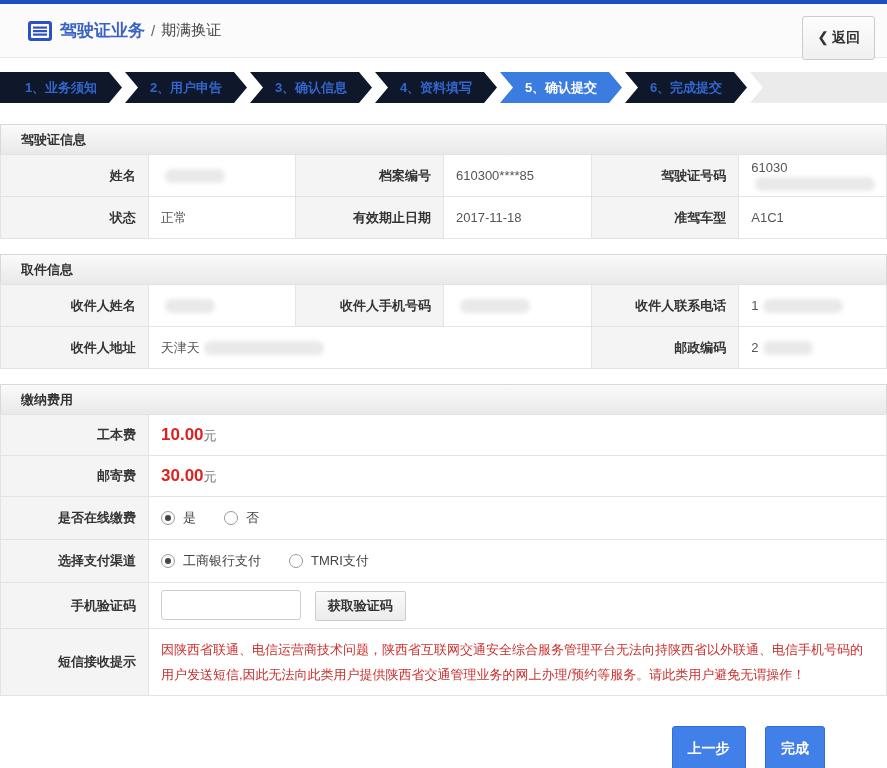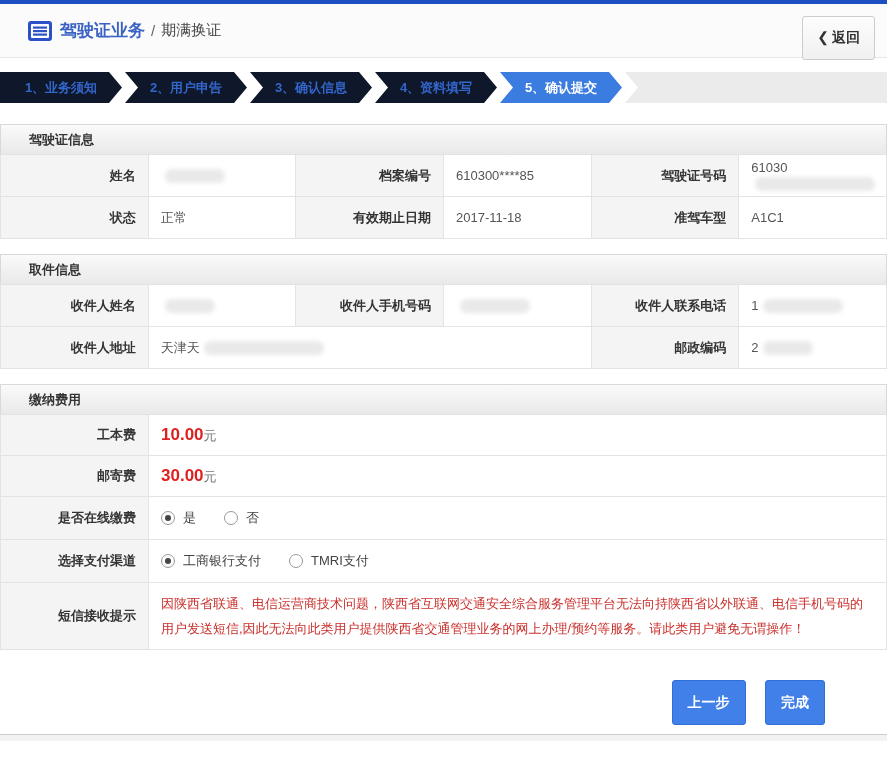--- a/index.html
+++ b/index.html
@@ -19,21 +19,21 @@
   .steps { display:flex; margin-top:14px; height:31px; background:#fff; }
   .step { width:122px; margin-right:3px; line-height:31px; text-align:center; font-size:13px; font-weight:bold; color:#3366cc; background:#0f172a;
           clip-path:polygon(0 0, calc(100% - 13px) 0, 100% 50%, calc(100% - 13px) 100%, 0 100%, 13px 50%); }
   .step.first { clip-path:polygon(0 0, calc(100% - 13px) 0, 100% 50%, calc(100% - 13px) 100%, 0 100%); }
   .step.active { background:#3b7ce0; color:#fff; }
   .steps .filler { flex:1; background:#ebebeb; clip-path:polygon(0 0, 100% 0, 100% 100%, 0 100%, 13px 50%); }
 
   
   .section { margin-top:21px; }
   .section.tight { margin-top:15px; }
-  .sec-title { height:30px; line-height:29px; padding-left:28px; font-size:13px; font-weight:bold; color:#333;
+  .sec-title { height:30px; line-height:29px; padding-left:20px; font-size:13px; font-weight:bold; color:#333;
                background:linear-gradient(#fafafa,#e9e9e9); border:1px solid #d9d9d9; border-bottom:none; }
   table { width:100%; border-collapse:collapse; table-layout:fixed; }
   td { border:1px solid #e3e3e3; font-size:13px; vertical-align:middle; }
   td.lbl { background:#f4f4f4; text-align:right; padding-right:12px; font-weight:bold; color:#333; }
   td.val { background:#fff; text-align:left; padding-left:12px; color:#555; }
   .info-table td { height:42px; }
   .col6 { width:16.66%; }
 
   .blur-blob { display:inline-block; height:14px; background:#e9e9e9; border-radius:7px; filter:blur(2px); vertical-align:middle; margin-left:4px; }
   .w50{width:50px;} .w60{width:60px;} .w70{width:70px;} .w80{width:80px;} .w120{width:120px;}
@@ -83,20 +83,21 @@
   <span class="hsub">期满换证</span>
   <button class="back-btn"><span class="chev">❮</span><span>返回</span></button>
 </div>
 
 <div class="steps">
   <div class="step first">1、业务须知</div>
   <div class="step">2、用户申告</div>
   <div class="step">3、确认信息</div>
   <div class="step">4、资料填写</div>
   <div class="step active">5、确认提交</div>
+  <div class="step">6、完成提交</div>
   <div class="filler"></div>
 </div>
 
 <div class="section">
   <div class="sec-title">驾驶证信息</div>
   <table class="info-table">
     <colgroup>
         <col class="col6">
         <col class="col6">
         <col class="col6">
@@ -190,20 +191,27 @@
                 <span class="radio checked"></span>
                 <span class="radio-label">工商银行支付</span>
               </span>
           <span class="radio-opt">
                 <span class="radio"></span>
                 <span class="radio-label">TMRI支付</span>
               </span>
         </div>
       </td>
     </tr>
+    <tr class="r-code">
+      <td class="lbl">手机验证码</td>
+      <td class="val">
+        <input class="code-input" type="text" value="" style="">
+        <button class="code-btn">获取验证码</button>
+      </td>
+    </tr>
     <tr class="r-notice">
       <td class="lbl">短信接收提示</td>
       <td class="val">
             <span class="notice-text">因陕西省联通、电信运营商技术问题，陕西省互联网交通安全综合服务管理平台无法向持陕西省以外联通、电信手机号码的用户发送短信,因此无法向此类用户提供陕西省交通管理业务的网上办理/预约等服务。请此类用户避免无谓操作！</span>
           </td>
     </tr>
   </tbody>
     </table>
 </div>
 

